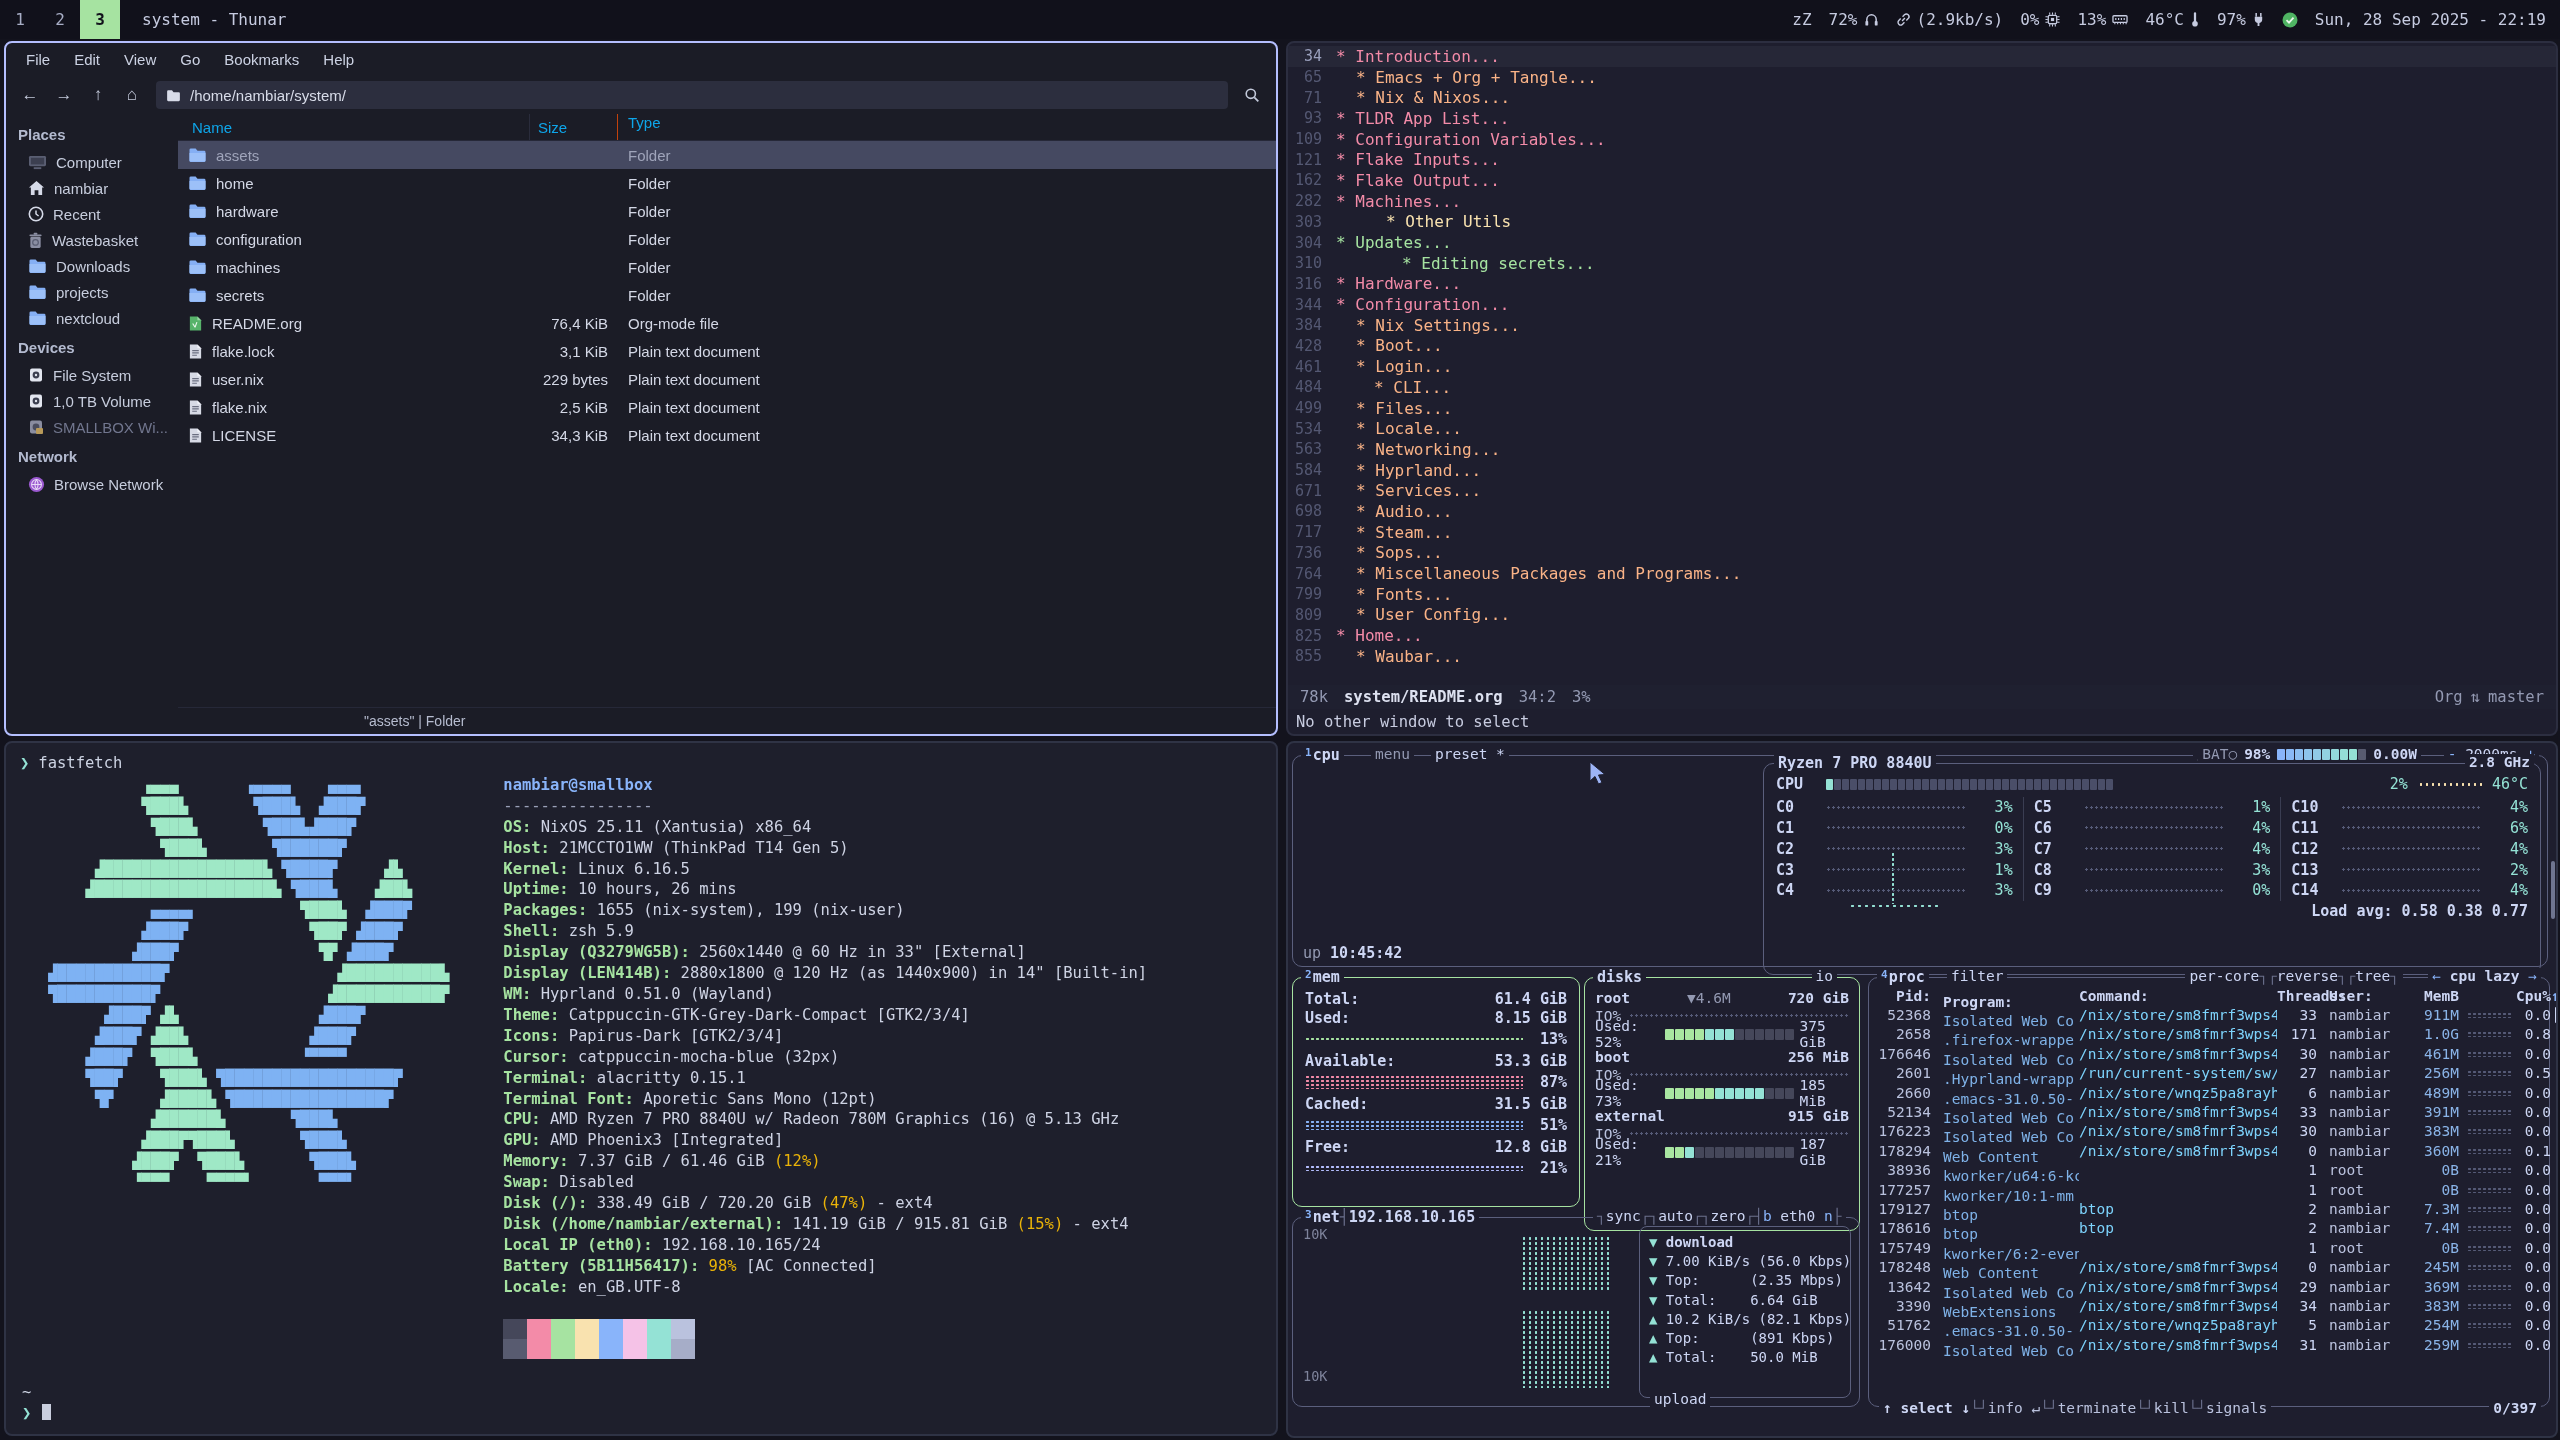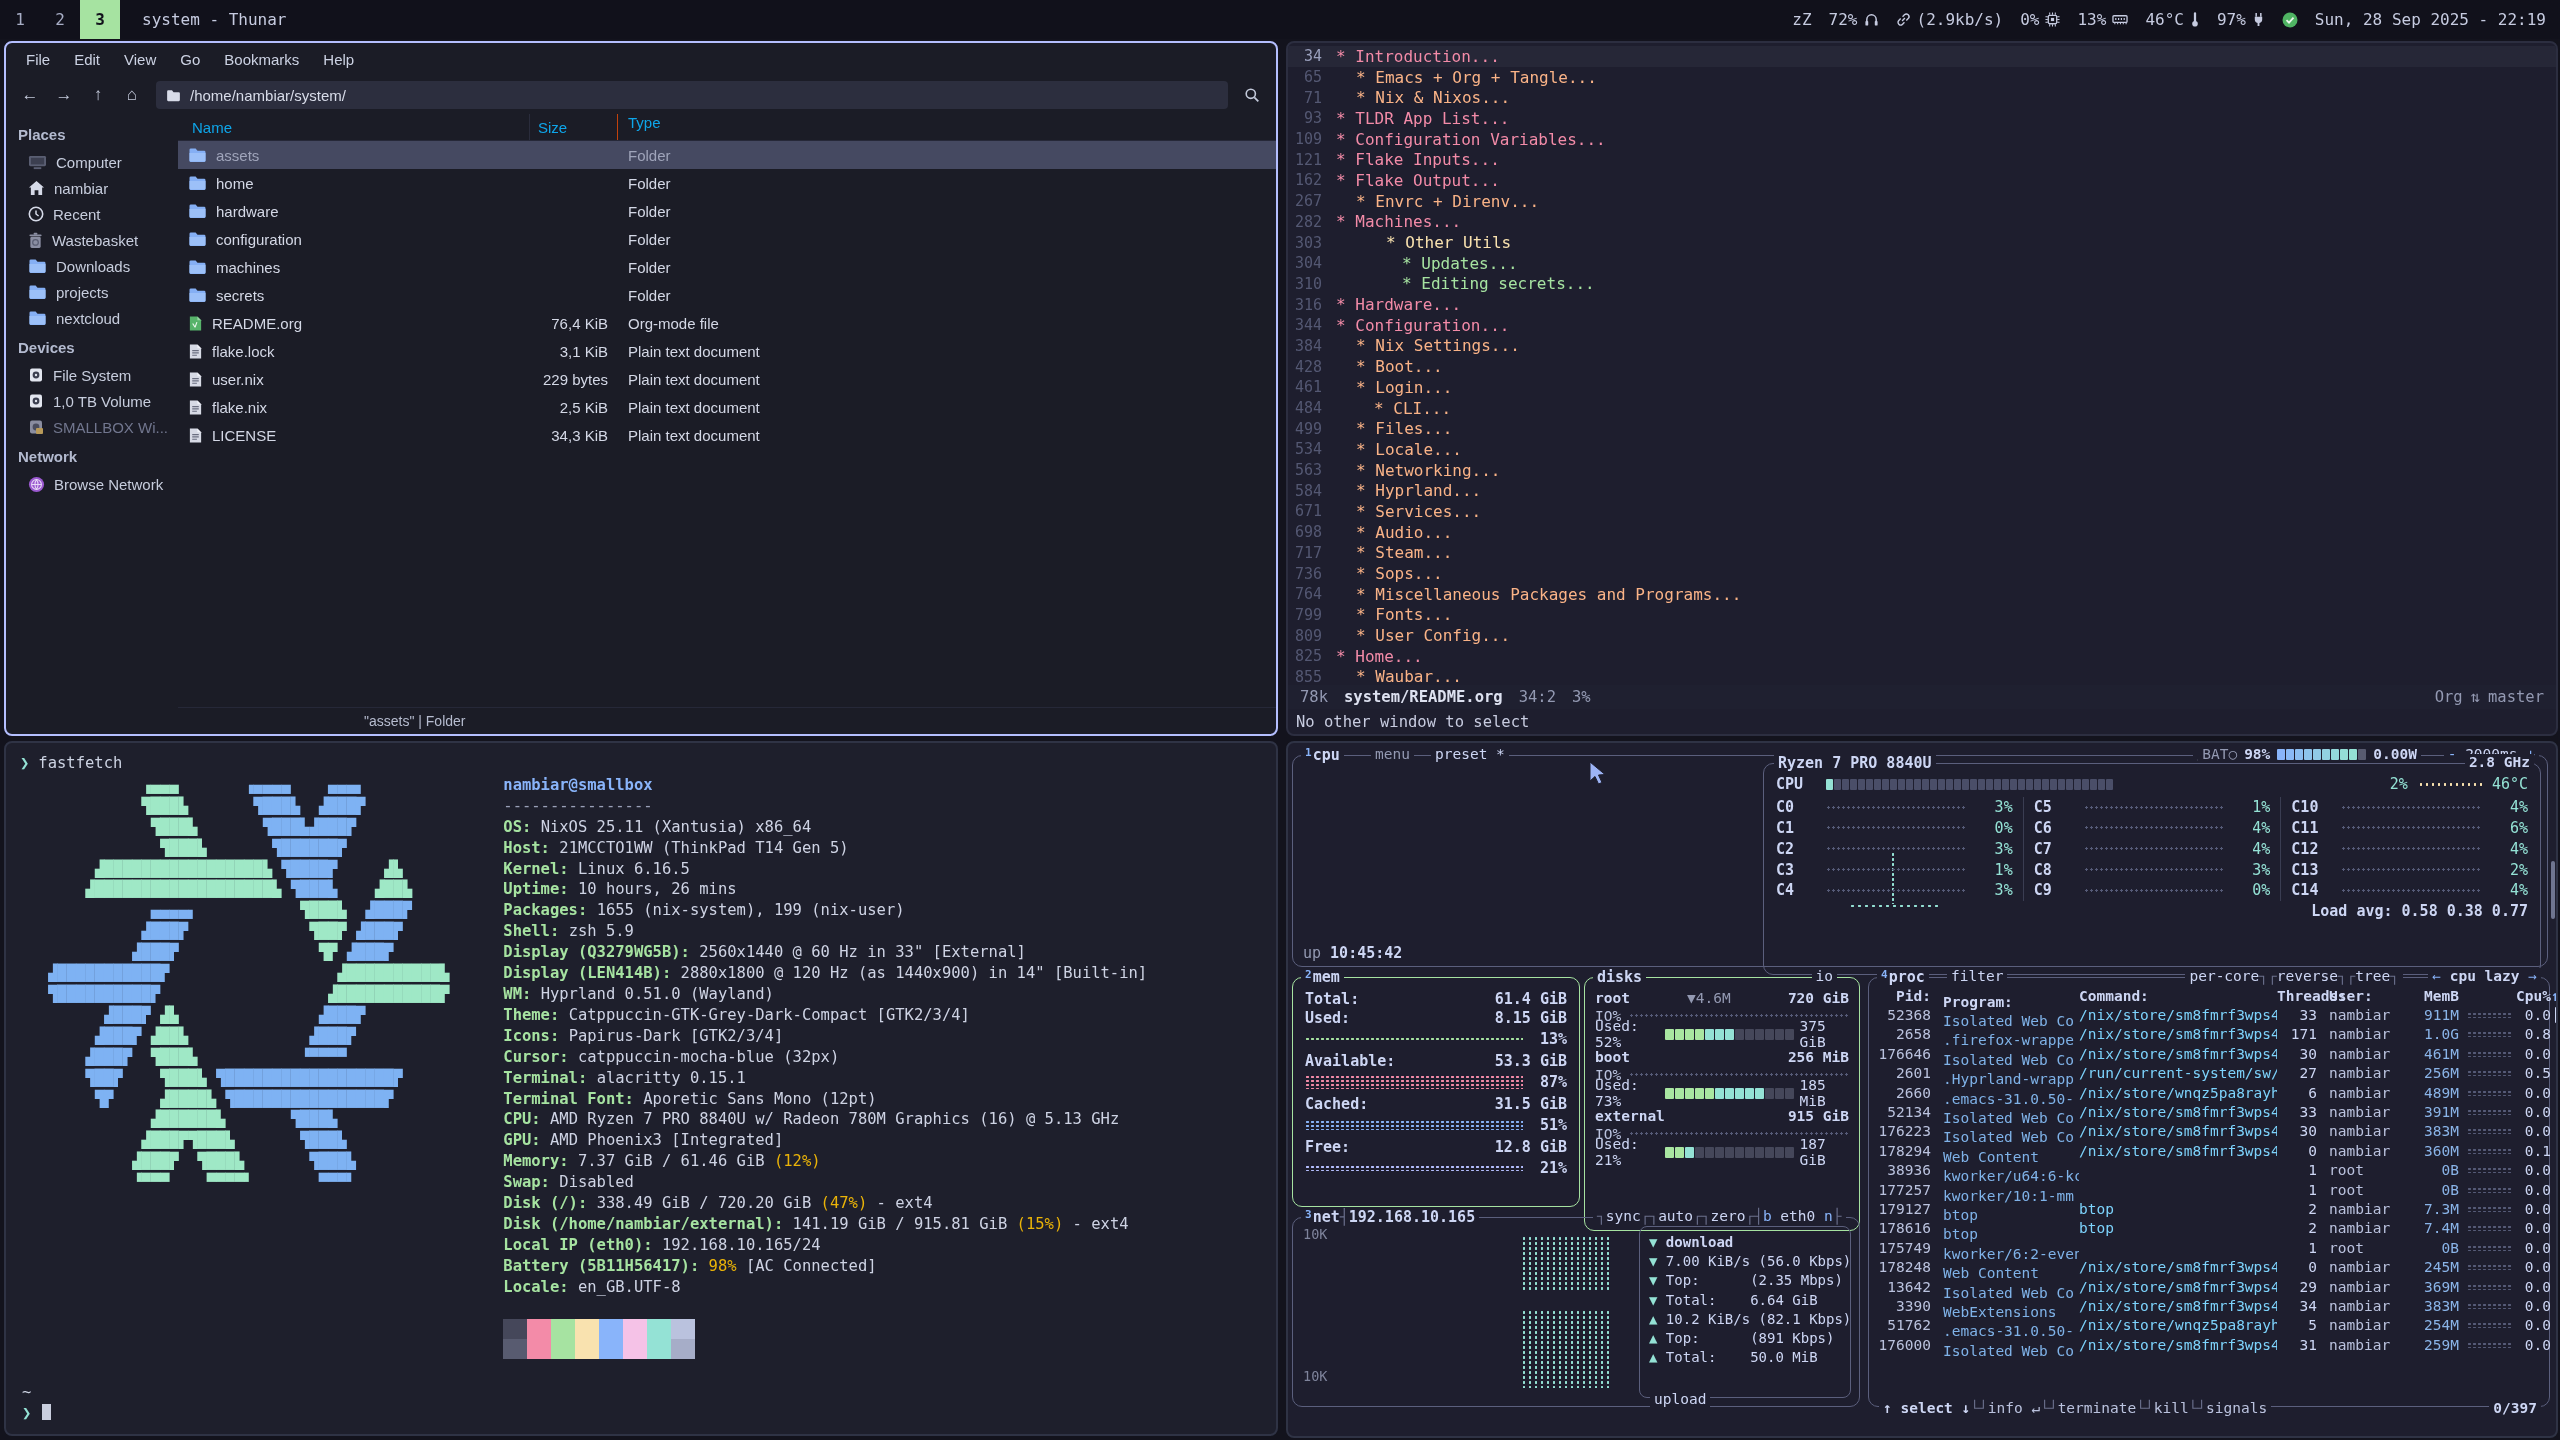--- a/index.html
+++ b/index.html
@@ -513,24 +513,23 @@
 
 <div id="emacs" class="win mono">
   <div id="elines">
       <div class="eline cur"><span class="enum">34</span><span class="lv1" style="margin-left: 0px;">* Introduction...</span></div>
       <div class="eline"><span class="enum">65</span><span class="lv2" style="margin-left: 20px;">* Emacs + Org + Tangle...</span></div>
       <div class="eline"><span class="enum">71</span><span class="lv2" style="margin-left: 20px;">* Nix &amp; Nixos...</span></div>
       <div class="eline"><span class="enum">93</span><span class="lv1" style="margin-left: 0px;">* TLDR App List...</span></div>
       <div class="eline"><span class="enum">109</span><span class="lv1" style="margin-left: 0px;">* Configuration Variables...</span></div>
       <div class="eline"><span class="enum">121</span><span class="lv1" style="margin-left: 0px;">* Flake Inputs...</span></div>
       <div class="eline"><span class="enum">162</span><span class="lv1" style="margin-left: 0px;">* Flake Output...</span></div>
-      <div class="eline"><span class="enum">267</span><span class="lv2" style="margin-left: 20px;">* Envrc + Direnv...</span></div>
       <div class="eline"><span class="enum">282</span><span class="lv1" style="margin-left: 0px;">* Machines...</span></div>
       <div class="eline"><span class="enum">303</span><span class="lv3" style="margin-left: 50px;">* Other Utils</span></div>
-      <div class="eline"><span class="enum">304</span><span class="lv4" style="margin-left: 66px;">* Updates...</span></div>
+      <div class="eline"><span class="enum">304</span><span class="lv4" style="">* Updates...</span></div>
       <div class="eline"><span class="enum">310</span><span class="lv4" style="margin-left: 66px;">* Editing secrets...</span></div>
       <div class="eline"><span class="enum">316</span><span class="lv1" style="margin-left: 0px;">* Hardware...</span></div>
       <div class="eline"><span class="enum">344</span><span class="lv1" style="margin-left: 0px;">* Configuration...</span></div>
       <div class="eline"><span class="enum">384</span><span class="lv2" style="margin-left: 20px;">* Nix Settings...</span></div>
       <div class="eline"><span class="enum">428</span><span class="lv2" style="margin-left: 20px;">* Boot...</span></div>
       <div class="eline"><span class="enum">461</span><span class="lv2" style="margin-left: 20px;">* Login...</span></div>
       <div class="eline"><span class="enum">484</span><span class="lv2" style="margin-left: 38px;">* CLI...</span></div>
       <div class="eline"><span class="enum">499</span><span class="lv2" style="margin-left: 20px;">* Files...</span></div>
       <div class="eline"><span class="enum">534</span><span class="lv2" style="margin-left: 20px;">* Locale...</span></div>
       <div class="eline"><span class="enum">563</span><span class="lv2" style="margin-left: 20px;">* Networking...</span></div>

